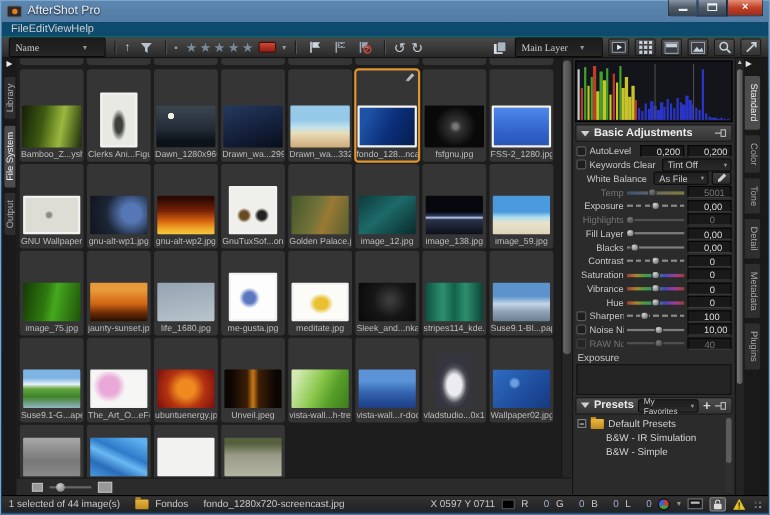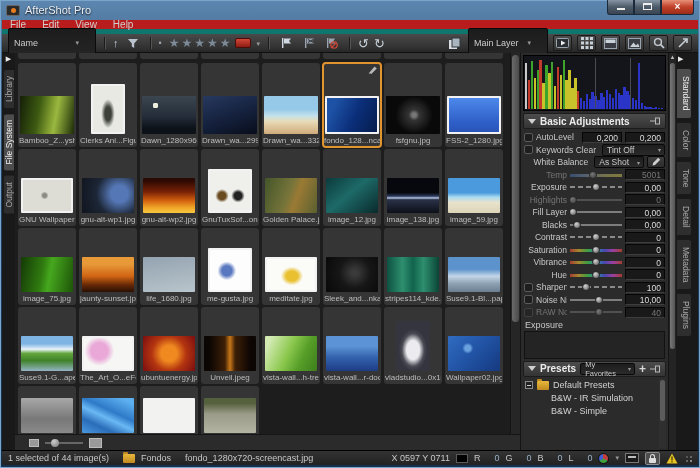--- a/index.html
+++ b/index.html
@@ -17,25 +17,25 @@
   .title-text{ font-size:11px; color:#e8eef4; text-shadow:0 1px 2px #000; }
   .winbtns{ margin-left:auto; display:flex; margin-top:-6px; }
   .winbtn{ width:27px; height:15px; border:1px solid #1a2a3a; border-top:none; display:flex; align-items:center; justify-content:center;
     background:linear-gradient(180deg,#8795a4,#4d5a68 50%,#3a4553); }
   .winbtn.min{ border-radius:0 0 0 3px; }
   .winbtn.close{ width:33px; background:linear-gradient(180deg,#e89078,#c04028 50%,#9c2c18); border-radius:0 0 3px 0; color:#fff; font-size:10px; font-weight:bold; line-height:1;}
   .glyph-min{ width:8px; height:2px; background:#eee; margin-top:4px;}
   .glyph-max{ width:9px; height:7px; border:1px solid #eee; border-top:2px solid #eee;}
   
   .app{ width:100%; height:100%; display:flex; flex-direction:column; background:#232323; }
-  .menubar{ height:14px; background:#b91c1c; display:flex; align-items:center; padding-left:8px; gap:16px; border-bottom:5px solid #0f766e;}
+  .menubar{ height:14px; background:#0c4a6e; display:flex; align-items:center; padding-left:8px; border-bottom:1px solid #0f766e;}
   .menu-item{ font-size:10px; color:#cfcfcf; cursor:default;}
   .toolbar{ height:19px; background:linear-gradient(180deg,#4a4a4a,#303030 80%,#272727); border-bottom:1px solid #101010; display:flex; align-items:center; padding:0 6px; gap:5px;}
   .tb-sep{ width:1px; height:12px; background:#1c1c1c; box-shadow:1px 0 0 #555; margin:0 3px;}
-  .dd{ height:31px; background:linear-gradient(180deg,#1c1c1c,#262626); border:1px solid #0a0a0a; border-radius:2px; display:flex; align-items:center; padding:0 16px 0 5px; color:#ccc; font-size:9px; }
+  .dd{ height:18px; background:linear-gradient(180deg,#1c1c1c,#262626); border:1px solid #0a0a0a; border-radius:2px; display:flex; align-items:center; padding:0 16px 0 5px; color:#ccc; font-size:9px;font-family:Liberation Serif, serif; }
   .dd .dd-arr{ margin-left:auto; padding-left:6px; color:#999; font-size:7px;}
   .dd.name-dd{ width:88px;}
   .dd.layer-dd{ width:80px;}
   .tb-glyph{ color:#c6cfd8; font-size:11px; line-height:1;}
   .stars{ display:flex; gap:2px; align-items:center;}
   .star{ color:#7d8a97; font-size:12px; line-height:1;}
   .rating-dot{ color:#9aa4ae; font-size:9px; margin-right:2px;}
   .swatch-red{ width:16px; height:10px; border:1px solid #4a0c08; border-radius:2px; background:linear-gradient(180deg,#d04838,#8e1c12);}
   .tb-right{ margin-left:auto; display:flex; align-items:center; gap:5px;}
   .tb-iconbox{ width:18px; height:15px; display:flex; align-items:center; justify-content:center; }
@@ -80,21 +80,21 @@
   .pin{ margin-left:auto;}
   .hist{ height:56px; background:#14151a; border:1px solid #000; margin-bottom:2px; position:relative; display:flex; align-items:flex-end; padding:1px; }
   .hist .gline{ position:absolute; top:2px; bottom:2px; width:1px; background:#4a4a54;}
   .hist .bar{ flex:1; margin-right:0.5px;}
   .adj-rows{ display:flex; flex-direction:column;}
   .adj-row{ height:12.5px; display:flex; align-items:center; gap:3px; padding:0 1px;}
   .cb{ width:9px; height:9px; background:#1e1e1e; border:1px solid #5a5a5a; border-radius:2px; flex:0 0 9px;}
   .adj-label{ font-size:8.5px; color:#c8c8c8; flex:1; text-align:right; white-space:nowrap; overflow:hidden;}
   .adj-label.leftal{ text-align:left; flex:0 0 auto;}
   .dim{ opacity:.45;}
-  .valbox{ width:40px; height:11px; background:#191919; border:1px solid #060606; border-bottom-color:#3d3d3d; font-size:8.5px; color:#dcdcdc; text-align:right; padding:0 3px; line-height:10px; flex:0 0 40px;}
+  .valbox{ width:40px; height:11px; background:#191919; border:1px solid #060606; border-bottom-color:#3d3d3d; font-size:8.5px; color:#dcdcdc; text-align:right; padding:0 14px; line-height:10px; flex:0 0 40px;}
   .valbox.dimv{ color:#777;}
   .track{ flex:0 0 52px; height:10px; position:relative;}
   .track .line{ position:absolute; left:0; right:0; top:4px; height:2px; background:#7d7d7d;}
   .track.ticks .line{ background:repeating-linear-gradient(90deg,#8a8a8a 0 5px,transparent 5px 8px); }
   .track.rainbow .line{ height:3px; background:linear-gradient(90deg,#a43b2e,#a4882e,#3e9e3e,#2e8ea4,#4848b0,#9e3ea0,#a43b2e);}
   .track.temp .line{ height:3px; background:linear-gradient(90deg,#4a7ac0,#8ea6c4,#cfc878,#e6da50);}
   .knob{ position:absolute; top:1px; width:8px; height:8px; border-radius:50%; background:radial-gradient(circle at 35% 30%,#d4d4d4,#8a8a8a 60%,#555); border:1px solid #2a2a2a;}
   .mini-dd{ height:12px; background:linear-gradient(180deg,#1e1e1e,#2a2a2a); border:1px solid #090909; border-radius:2px; display:flex; align-items:center; padding:0 3px 0 4px; color:#c8c8c8; font-size:8.5px;}
   .mini-dd .dd-arr{ margin-left:auto; color:#999; font-size:6px; padding-left:4px;}
   .dropper-btn{ width:18px; height:12px; border:1px solid #090909; border-radius:2px; background:linear-gradient(180deg,#3e3e3e,#2c2c2c); display:flex; align-items:center; justify-content:center; flex:0 0 18px;}
@@ -539,21 +539,21 @@
             <div class="mini-dd" style="width:86px">
               <span>Tint Off</span>
               <span class="dd-arr">▾</span>
             </div>
           </div>
           <div class="adj-row">
             <span style="width:9px"></span>
             <span class="adj-label leftal">White Balance</span>
             <span style="flex:1"></span>
             <div class="mini-dd" style="width:66px">
-              <span>As Shot</span>
+              <span>As File</span>
               <span class="dd-arr">▾</span>
             </div>
             <span class="dropper-btn">
               <svg width="10" height="10" viewBox="0 0 10 10">
                   <path d="M7.2 0.8 L9.2 2.8 L4 8 L1.6 8.4 L2 6 Z" fill="#cfcfcf"></path>
                 </svg>
             </span>
           </div>
           <div id="slider-rows">
               <div class="adj-row">

